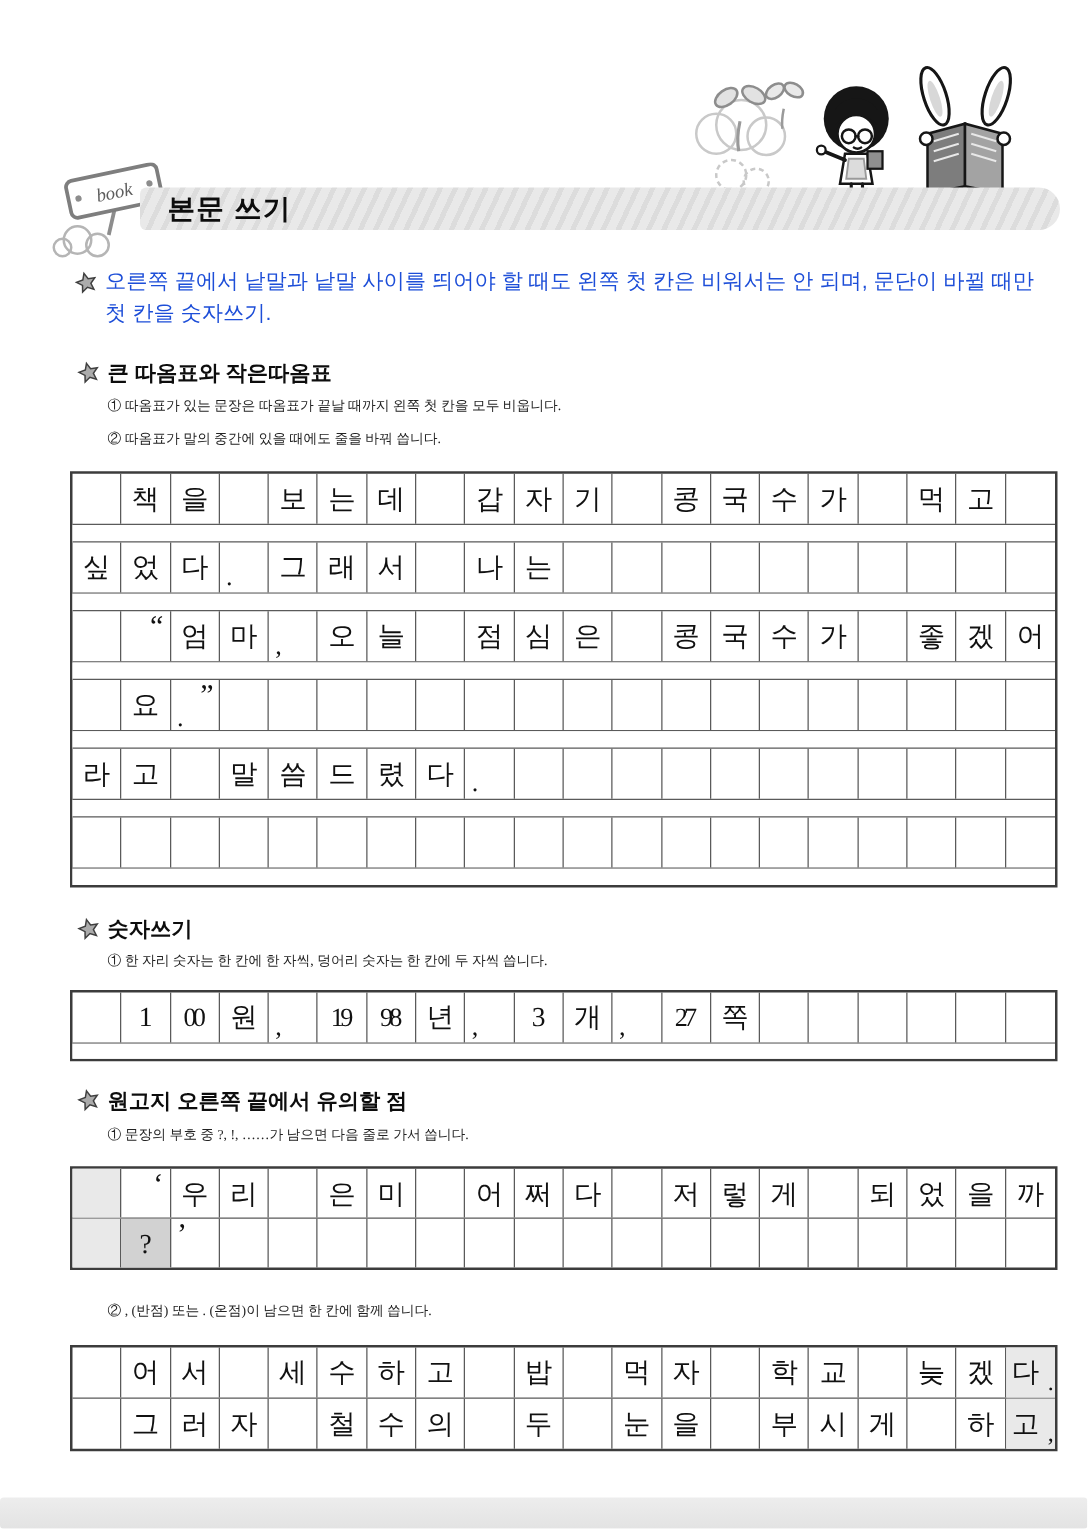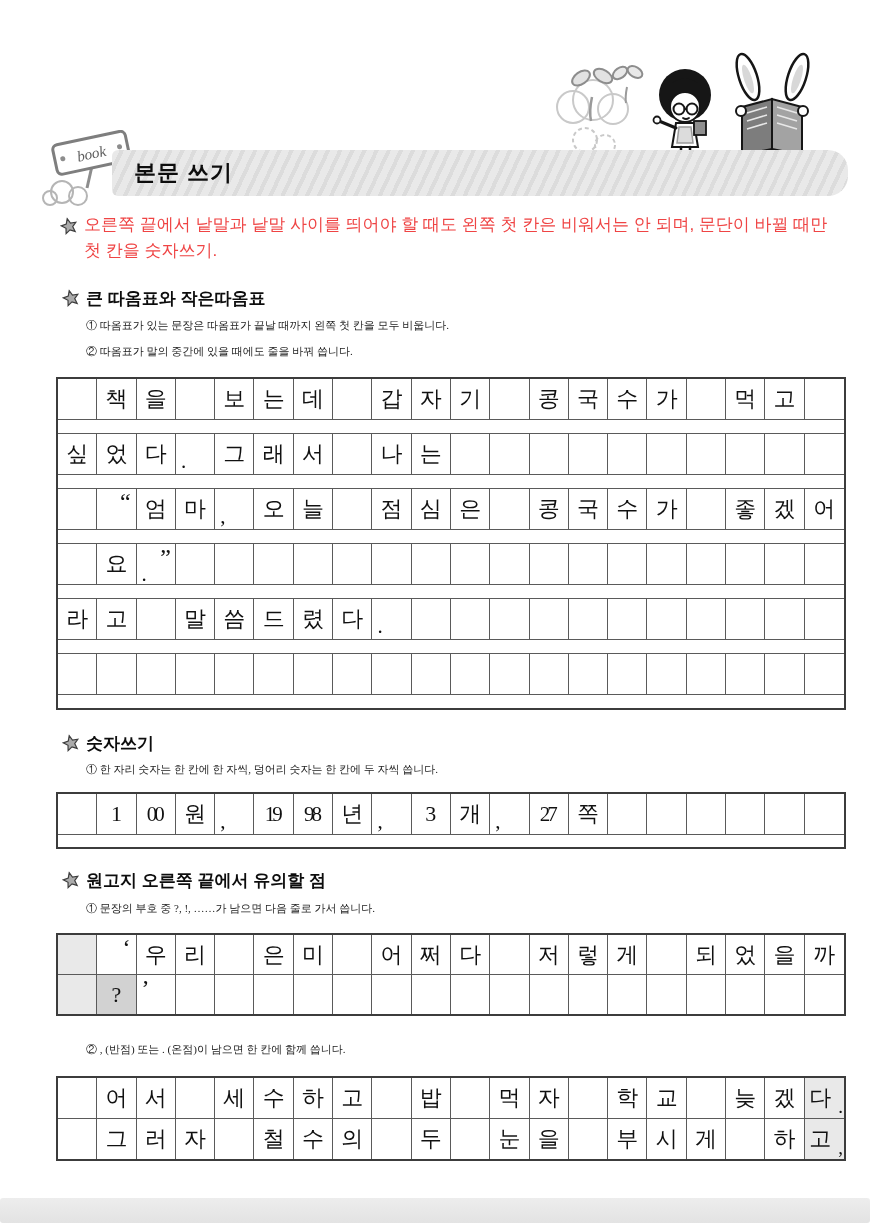--- a/index.html
+++ b/index.html
@@ -6,30 +6,30 @@
   #page{position:relative;width:870px;height:1223px;background:#fff;overflow:hidden;
         font-family:"Liberation Sans","DejaVu Sans",sans-serif;color:#1a1a1a;}
 
   
   .illo{position:absolute;left:535px;top:45px;width:305px;height:160px;}
 
   
   .tagwrap{position:absolute;left:40px;top:130px;width:100px;height:80px;}
 
   
-  .hbar{position:absolute;left:112px;top:150px;width:736px;height:46px;
+  .hbar{position:absolute;left:112px;top:150px;width:736px;height:34px;
         border-radius:6px 20px 20px 6px;
         background:repeating-linear-gradient(115deg,#e9e9e9 0 7px,#dcdcdc 7px 11px);
         display:flex;align-items:center;}
   .hbar .title{font-size:22px;font-weight:bold;color:#0d0d0d;margin-left:22px;letter-spacing:1px;}
 
   
   .star{position:absolute;width:18px;height:18px;transform:rotate(-14deg);}
   .intro{position:absolute;left:84px;top:212px;width:775px;font-size:17px;font-weight:500;
-         line-height:26px;color:#ef4444;}
+         line-height:26px;color:#1d4ed8;}
   .sec-head{position:absolute;font-size:17px;font-weight:bold;color:#0d0d0d;}
   .sec-items{position:absolute;font-family:"Liberation Serif","DejaVu Serif",serif;
              font-size:11px;line-height:26px;color:#222;}
   .sec-items div{white-space:nowrap;}
 
   
   .mgrid{position:absolute;left:56px;width:790px;border:2px solid #3c3c3c;box-sizing:border-box;
          background:#fff;font-family:"Liberation Serif","DejaVu Serif",serif;}
   .grow{display:grid;grid-template-columns:repeat(20,1fr);border-bottom:1px solid #5a5a5a;}
   .mgrid > :last-child{border-bottom:none;}

